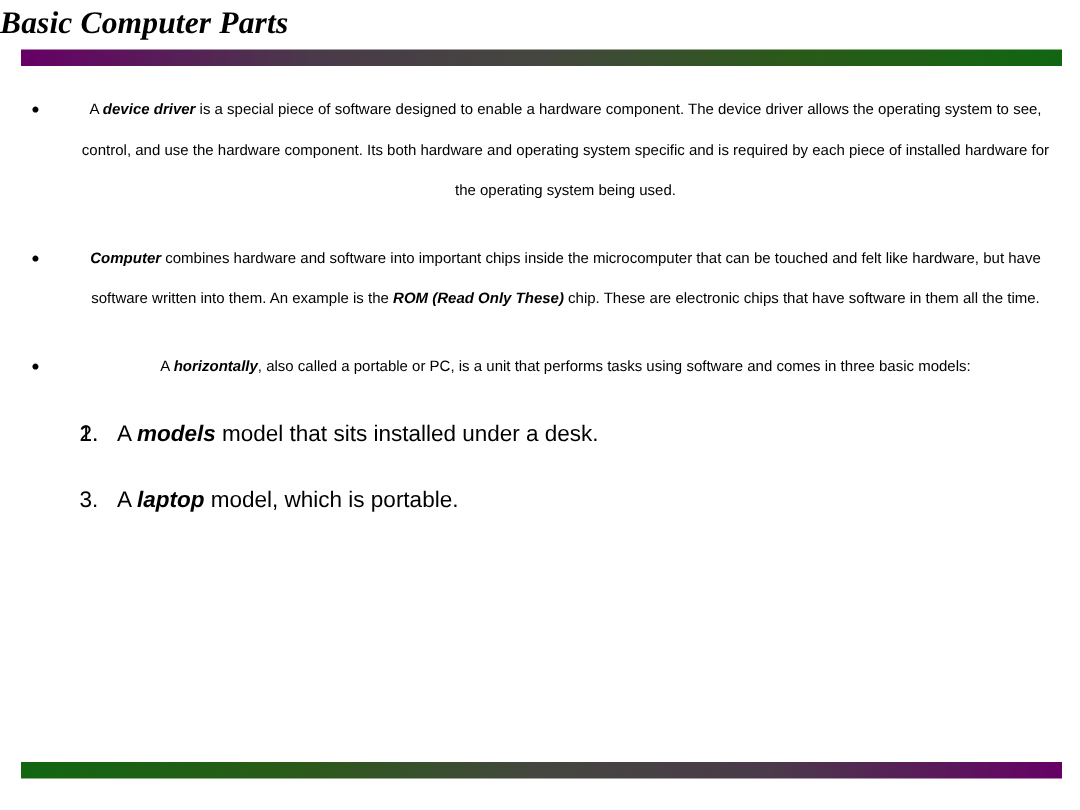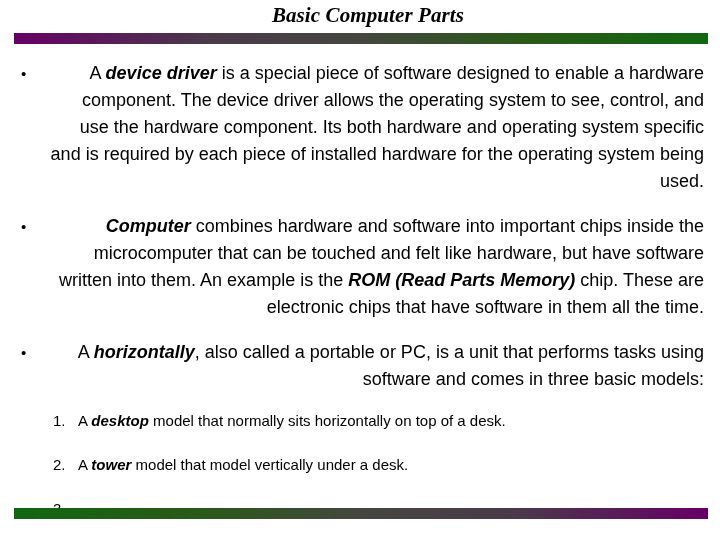--- a/index.html
+++ b/index.html
@@ -20,25 +20,25 @@
     left: 0;
     top: 0;
     width: 720px;
     height: 540px;
     background: #ffffff;
   }
 
   
   .title-area {
     position: absolute;
-    left: 21px;
+    left: 0;
     top: 1px;
     width: 694px;
     height: 29px;
-    text-align: center;
+    text-align: left;
   }
   .slide-title {
     display: inline-block;
     font-family: "Liberation Serif", "DejaVu Serif", serif;
     font-weight: bold;
     font-style: italic;
     font-size: 21px;
     line-height: 28px;
     color: #000000;
     letter-spacing: 0.1px;
@@ -83,24 +83,24 @@
     position: absolute;
     left: 21px;
     top: 0;
     width: 10px;
     font-size: 15px;
     line-height: 27px;
     color: #000000;
     text-align: left;
   }
   .bullet-text {
-    font-size: 18px;
+    font-size: 10px;
     line-height: 27px;
     color: #000000;
-    text-align: right;
+    text-align: center;
   }
   .bi {
     font-weight: bold;
     font-style: italic;
   }
 
   
   .numbered-list {
     margin: 16px 0 0 0;
     padding: 0;
@@ -141,39 +141,39 @@
 
   <div class="body-area">
 
     <div class="bullet-item">
       <span class="bullet-marker">•</span>
       <div class="bullet-text"><span>A </span><span class="bi">device driver</span><span> is a special  piece of software designed to enable a hardware component. The device driver allows the operating system to see, control, and use the hardware component. Its both hardware and operating system specific and is required by each piece of installed hardware for the operating system being used.</span></div>
     </div>
 
     <div class="bullet-item">
       <span class="bullet-marker">•</span>
-      <div class="bullet-text"><span class="bi">Computer</span><span> combines hardware and software into important chips inside the microcomputer that can be touched and felt like hardware, but have software written into them. An example is the </span><span class="bi">ROM (Read Parts Memory)</span><span> chip. These are electronic chips that have software in them all the time.</span></div>
+      <div class="bullet-text"><span class="bi">Computer</span><span> combines hardware and software into important chips inside the microcomputer that can be touched and felt like hardware, but have software written into them. An example is the </span><span class="bi">ROM (Read Only These)</span><span> chip. These are electronic chips that have software in them all the time.</span></div>
     </div>
 
     <div class="bullet-item">
       <span class="bullet-marker">•</span>
       <div class="bullet-text"><span>A </span><span class="bi">horizontally</span><span>, also called a portable or PC, is a unit that performs tasks using software and comes in three basic models:</span></div>
     </div>
 
     <ol class="numbered-list">
       <li class="numbered-item">
         <span class="num-marker">1.</span>
-        <span class="num-text"><span>A </span><span class="bi">desktop</span><span> model that normally sits horizontally on top of a desk.</span></span>
       </li>
       <li class="numbered-item">
         <span class="num-marker">2.</span>
-        <span class="num-text"><span>A </span><span class="bi">tower</span><span> model that model vertically under a desk.</span></span>
+        <span class="num-text"><span>A </span><span class="bi">models</span><span> model that sits installed under a desk.</span></span>
       </li>
       <li class="numbered-item">
         <span class="num-marker">3.</span>
+        <span class="num-text"><span>A </span><span class="bi">laptop</span><span> model, which is portable.</span></span>
       </li>
     </ol>
 
   </div>
 
   <div class="rule rule-bottom"></div>
 
 </div>
 
 </body></html>

